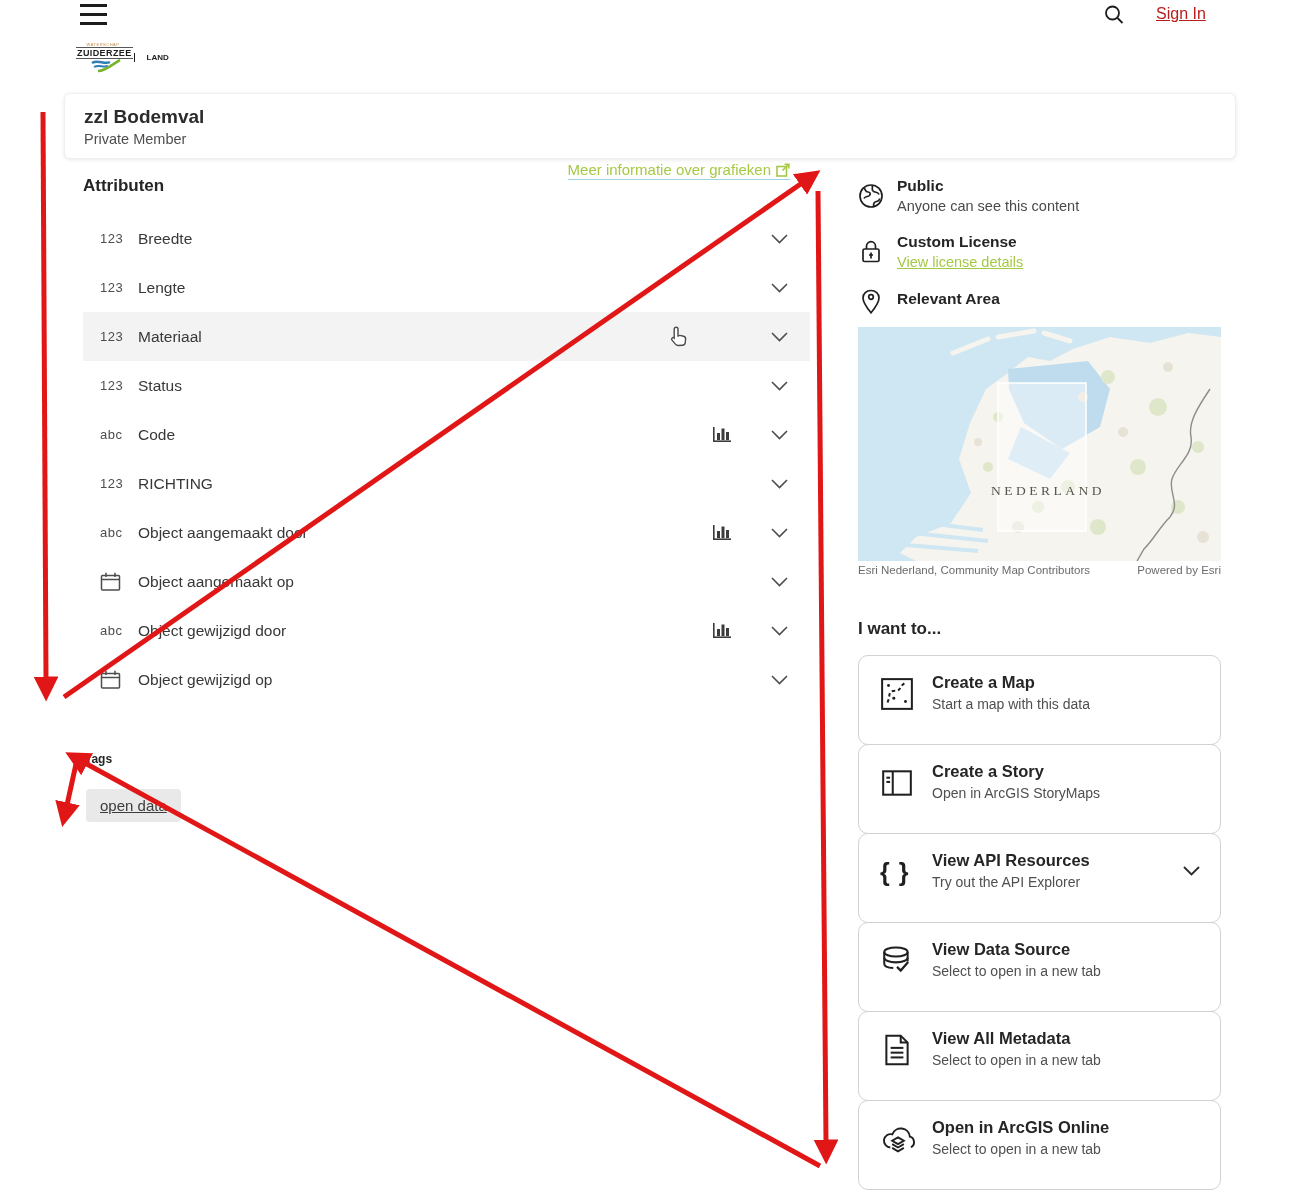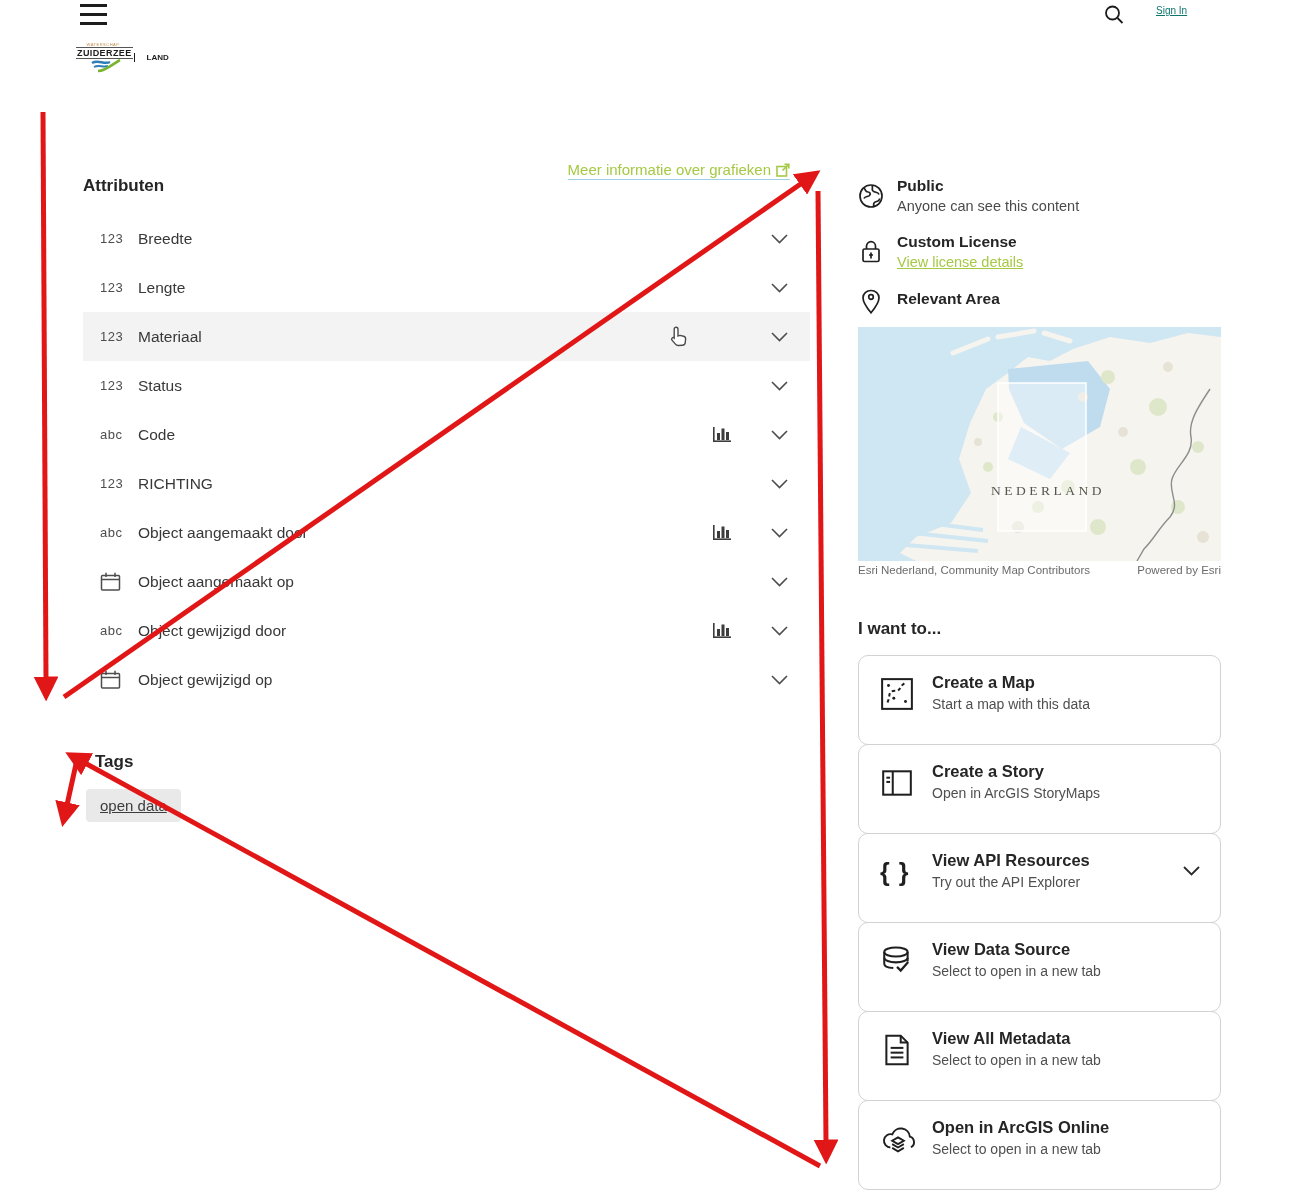--- a/index.html
+++ b/index.html
@@ -5,21 +5,21 @@
   html,body{margin:0;padding:0;background:#fff;}
   .page{position:relative;width:1292px;height:1198px;background:#fff;overflow:hidden;
         font-family:"Liberation Sans",sans-serif;color:#323232;}
   .abs{position:absolute;}
   svg{display:block;}
 
   
   .hamburger{left:80px;top:4px;width:27px;height:23px;cursor:pointer;}
   .hamburger span{display:block;height:2.5px;background:#1c1c1c;margin-bottom:6.5px;}
   .search-btn{left:1103px;top:4px;}
-  .signin{left:1156px;top:5px;font-size:10px;color:#0f766e;text-decoration:underline;cursor:pointer;}
+  .signin{left:1156px;top:5px;font-size:16px;color:#b91c1c;text-decoration:underline;cursor:pointer;}
   .logo{left:76px;top:42px;width:92px;}
   .logo .pre{font-size:4px;letter-spacing:.5px;color:#c08a45;text-align:center;width:54px;}
   .logo .row{display:flex;align-items:flex-end;}
   .logo .nm{font-size:9px;font-weight:bold;color:#1d1d1d;letter-spacing:.4px;
             border-top:1px solid #555;border-bottom:1px solid #555;padding:0 1px;}
   .logo .sx{font-size:8px;font-weight:bold;color:#1d1d1d;border-left:1.4px solid #1d1d1d;
             padding-left:12px;margin-left:1px;margin-bottom:-3px;}
 
   
   .title-card{left:64px;top:93px;width:1172px;height:66px;background:#fff;border:1px solid #f0efee;
@@ -32,21 +32,21 @@
   .attr-heading{left:0;top:176px;font-size:17px;font-weight:bold;color:#252525;}
   .charts-link{top:161px;right:20px;font-size:15px;color:#a5c944;cursor:pointer;
                border-bottom:1.5px solid #9fd0e5;padding-bottom:1px;display:flex;align-items:center;gap:5px;}
   .attr-list{left:0;top:214px;width:727px;}
   .attr-row{position:relative;height:49px;display:flex;align-items:center;cursor:pointer;}
   .attr-row.hl{background:#f3f3f3;}
   .type-ic{width:30px;margin-left:17px;font-size:13px;letter-spacing:.5px;color:#4d4d4d;flex:none;}
   .attr-label{margin-left:8px;font-size:15.5px;color:#383838;}
   .chart-ic{position:absolute;right:77px;top:14px;}
   .chev{position:absolute;right:22px;top:20px;}
-  .tags-heading{left:12px;top:752px;font-size:17px;font-weight:bold;color:#252525;}
+  .tags-heading{left:2px;top:752px;font-size:12px;font-weight:bold;color:#252525;}
   .tag-wrap{left:3px;top:789px;display:flex;gap:13px;}
   .tag{background:#e9e9e9;border-radius:4px;padding:8px 14px;font-size:15px;color:#3c3c3c;
        text-decoration:underline;cursor:pointer;white-space:nowrap;}
 
   
   .sidebar{left:858px;top:0;width:363px;height:100%;}
   .info-ic{left:0;width:26px;}
   .info-tt{left:39px;font-size:15.5px;font-weight:bold;color:#252525;}
   .info-ds{left:39px;font-size:14.5px;color:#4a4a4a;}
   .green-link{color:#a5c944;text-decoration:underline;cursor:pointer;font-weight:normal;font-size:14.5px;}
@@ -92,20 +92,24 @@
       <span class="nm">ZUIDERZEE</span>
       <span class="sx">LAND</span>
     </div>
     <svg width="40" height="14" viewBox="0 0 40 14" style="margin-left:14px">
       <path d="M2,4 C8,0 14,6 20,3" stroke="#2e7fb8" stroke-width="2.4" fill="none"></path>
       <path d="M4,8 C9,5 13,9 18,7" stroke="#2e7fb8" stroke-width="2" fill="none"></path>
       <path d="M8,12 C16,12 24,4 30,1" stroke="#7ab42e" stroke-width="2.6" fill="none"></path>
     </svg>
   </div>
 
+  <div class="abs title-card">
+    <h1>zzl Bodemval</h1>
+    <div class="sub">Private Member</div>
+  </div>
 
   <div class="abs leftcol">
     <div class="abs attr-heading">Attributen</div>
     <div class="abs charts-link">
       <span>Meer informatie over grafieken</span>
       <svg width="14" height="14" viewBox="0 0 14 14">
         <rect x="1" y="3.5" width="9.5" height="9.5" fill="none" stroke="#a5c944" stroke-width="1.6"></rect>
         <path d="M6.5 7.5 L12.5 1.5 M8.5 1.2 h4.3 v4.3" fill="none" stroke="#a5c944" stroke-width="1.6"></path>
       </svg>
     </div>

